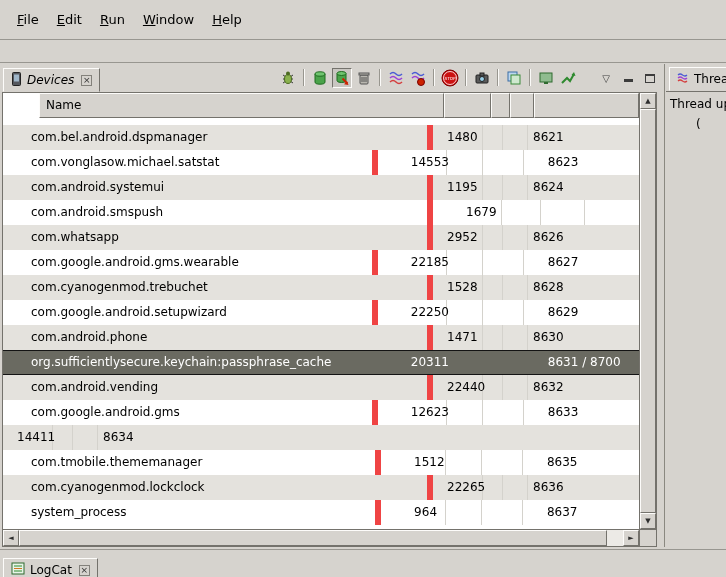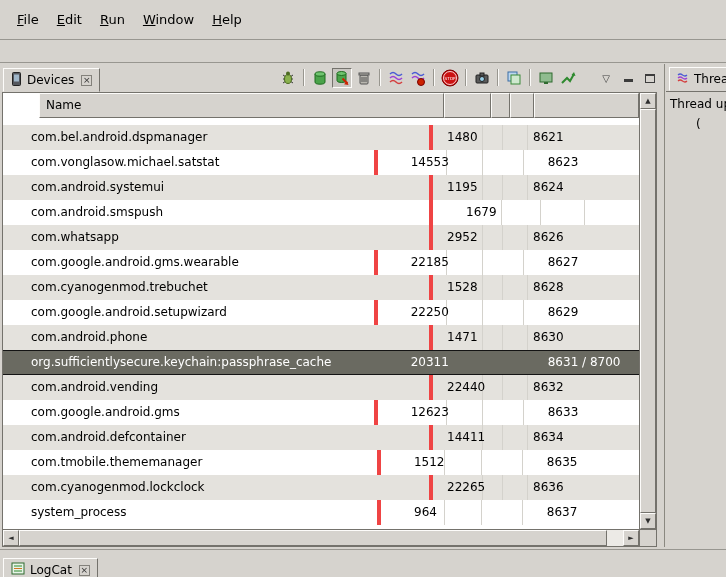--- a/index.html
+++ b/index.html
@@ -26,21 +26,21 @@
 
   
   .tabbar { position:absolute; height:28px; display:flex; align-items:flex-end; }
   .tab { height:24px; display:flex; align-items:center; gap:5px; padding:0 7px;
          background:#d6d3ce; margin-left:3px; white-space:nowrap;
          border:1px solid; border-color:#fdfcfa #74726c #d6d3ce #fdfcfa; }
   .close-box { display:inline-block; width:11px; height:11px; line-height:9px;
                font-size:9px; text-align:center; color:#333;
                border:1px solid #83817b; background:#d6d3ce; margin-left:2px; }
 
-  .devices-tabbar { top:64px; left:0; width:664px; }
+  .devices-tabbar { top:64px; left:0; width:664px;font-style:italic; }
   .threads-tabbar { top:64px; left:666px; width:60px; overflow:hidden;
                     border-bottom:1px solid #74726c; }
 
   
   .view-toolbar { margin-left:auto; display:flex; align-items:center;
                   gap:2px; padding:0 4px 4px 0; }
   .tb-icon { width:20px; height:20px; display:flex; align-items:center;
              justify-content:center; cursor:default; }
   .tb-icon.pressed { border:1px solid; border-color:#74726c #fdfcfa #fdfcfa #74726c;
                      background:#c9c6c1; }
@@ -60,21 +60,21 @@
            border-right:1px solid #74726c; border-bottom:1px solid #74726c;
            overflow:hidden; }
   .h-name { width:430px;margin-left:36px; } .h-pid { width:50px; } .h-c3 { width:20px; }
   .h-c4 { width:25px; } .h-port { width:111px; }
 
   .tbody { position:absolute; top:25px; left:0; width:636px; height:411px;
            background:#fff; padding-top:7px; overflow:hidden; }
   .trow { display:flex; height:25px; line-height:25px; font-size:12px; cursor:default; }
   .trow.stripe { background:#e4e2dd; }
   .trow.white  { background:#ffffff;gap:19px; }
-  .c-name { width:430px; padding-left:28px; border-right:4px solid #ef4444;
+  .c-name { width:430px; padding-left:28px; border-right:6px solid #ef4444;
             overflow:hidden; white-space:nowrap; }
   .c-pid  { width:50px; padding-left:14px; border-right:1px solid #d4d2cc; }
   .c-c3   { width:20px; border-right:1px solid #d4d2cc; }
   .c-c4   { width:25px; border-right:1px solid #d4d2cc; }
   .c-port { width:111px; padding-left:5px; white-space:nowrap; }
   .trow.selected { background:#6a6a61; color:#ffffff;
                    border-top:1px solid #141414; border-bottom:1px solid #141414;
                    line-height:23px; }
   .trow.selected > div { border-right-color:transparent; }
 
@@ -351,21 +351,20 @@
 
   <div class="trow white">
     <div class="c-name">com.google.android.gms</div>
     <div class="c-pid">12623</div>
     <div class="c-c3"></div>
     <div class="c-c4"></div>
     <div class="c-port">8633</div>
   </div>
 
   <div class="trow stripe">
-    <div class="c-name">com.android.defcontainer</div>
     <div class="c-pid">14411</div>
     <div class="c-c3"></div>
     <div class="c-c4"></div>
     <div class="c-port">8634</div>
   </div>
 
   <div class="trow white">
     <div class="c-name">com.tmobile.thememanager</div>
     <div class="c-pid">1512</div>
     <div class="c-c3"></div>

